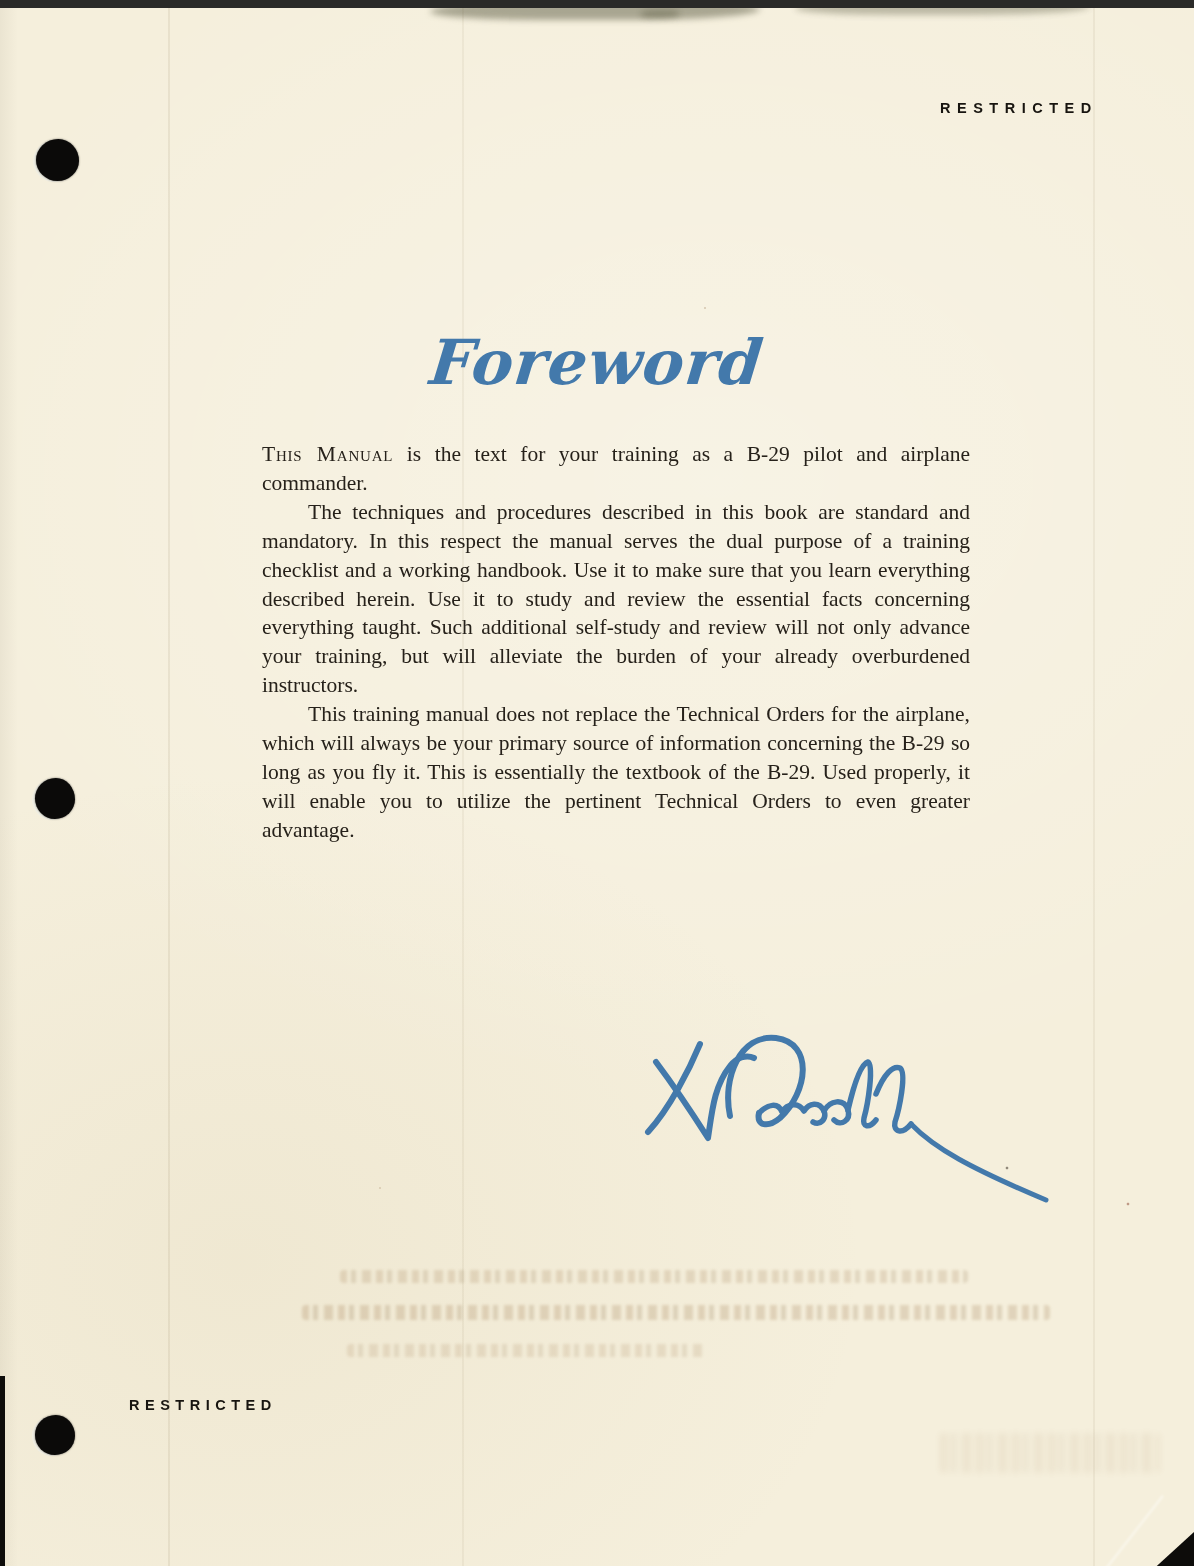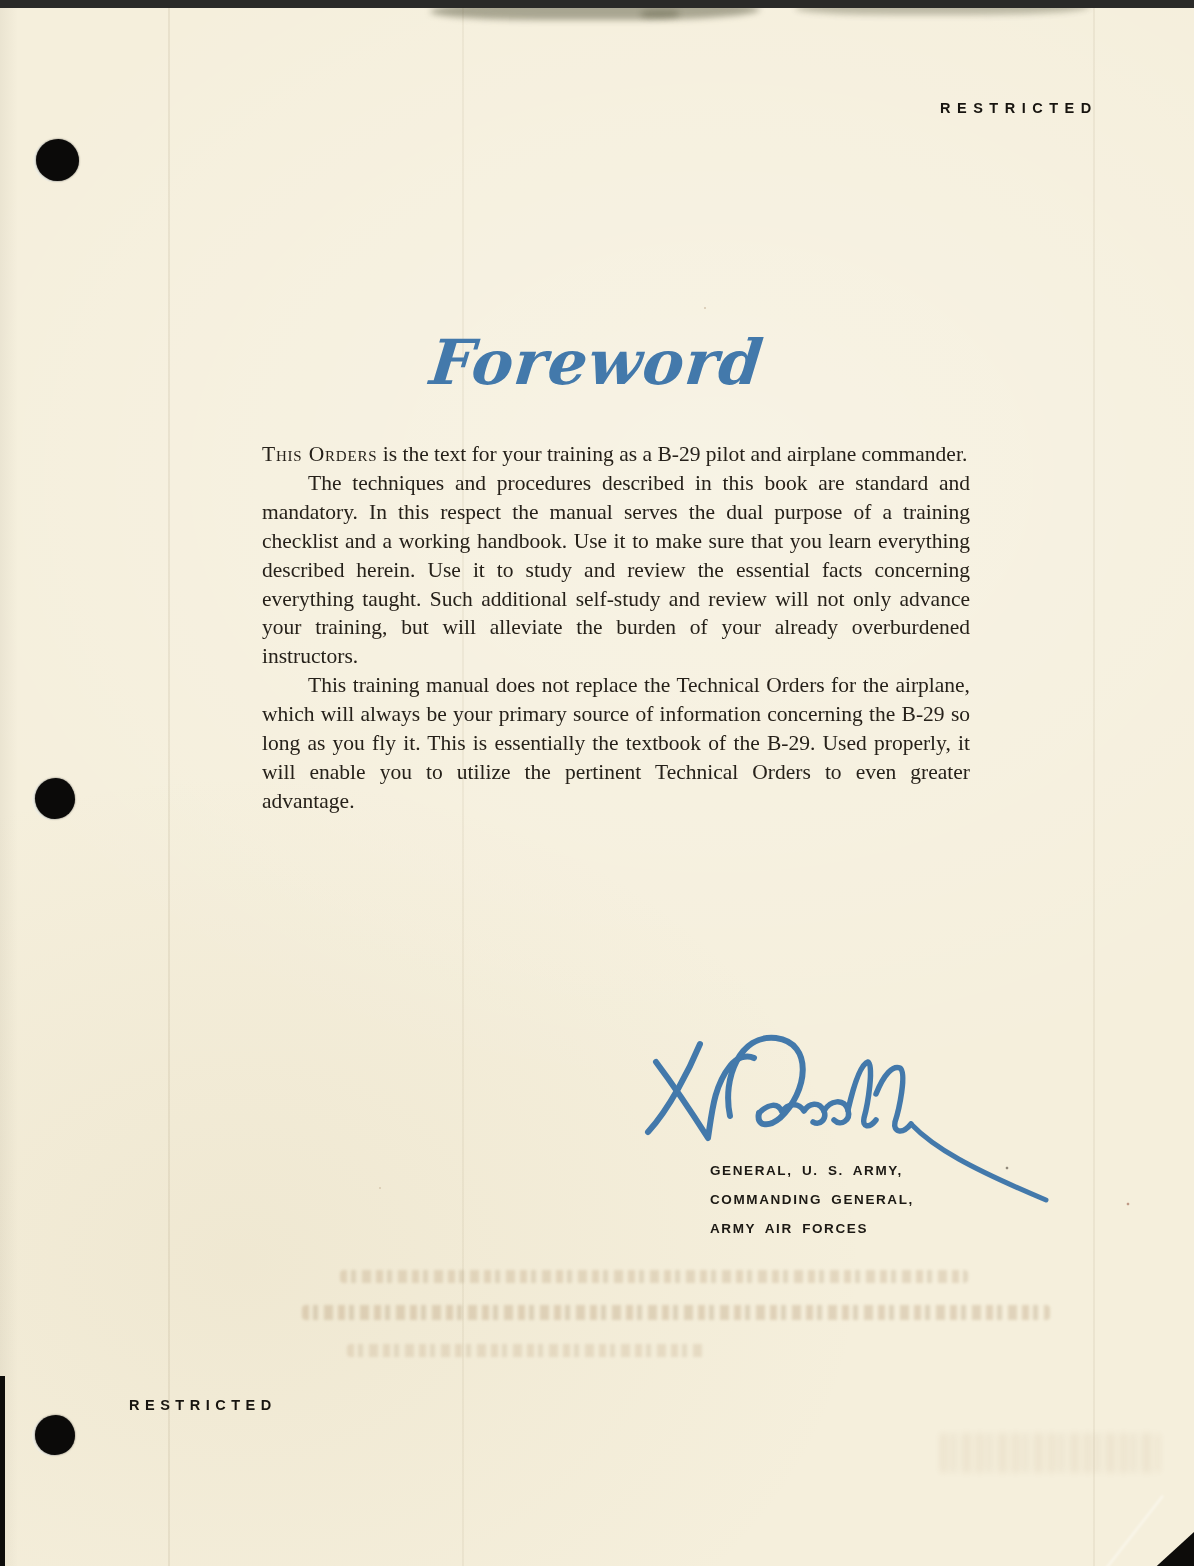--- a/index.html
+++ b/index.html
@@ -127,45 +127,40 @@
 
   <div class="hole h1"></div>
   <div class="hole h2"></div>
   <div class="hole h3"></div>
 
   <div class="restricted top">RESTRICTED</div>
 
   <h1 class="title">Foreword</h1>
 
   <div class="body-block">
-    <p><span class="smallcaps">This Orders</span><span> is the text for your training as a B-29 pilot and airplane commander.</span></p>
+    <p><span class="smallcaps">This Manual</span><span> is the text for your training as a B-29 pilot and airplane commander.</span></p>
     <p class="indent">The techniques and procedures described in this book are standard and mandatory. In this respect the manual serves the dual purpose of a training checklist and a working handbook. Use it to make sure that you learn everything described herein. Use it to study and review the essential facts concerning everything taught. Such additional self-study and review will not only advance your training, but will alleviate the burden of your already overburdened instructors.</p>
     <p class="indent">This training manual does not replace the Technical Orders for the airplane, which will always be your primary source of information concerning the B-29 so long as you fly it. This is essentially the textbook of the B-29. Used properly, it will enable you to utilize the pertinent Technical Orders to even greater advantage.</p>
   </div>
 
   <svg class="sig-svg" viewBox="0 0 440 200" aria-hidden="true">
 
     <path d="M 82 28 C 72 52, 52 92, 30 116" stroke-width="6"></path>
     <path d="M 38 46 C 56 70, 76 100, 90 122 C 94 96, 96 70, 112 50 C 118 42, 128 38, 136 42" stroke-width="6"></path>
 
     <path d="M 112 100 C 104 62, 122 18, 158 22 C 196 27, 190 76, 162 102 C 150 112, 138 110, 141 97" stroke-width="6"></path>
 
     <path d="M 141 97 C 150 88, 160 86, 164 96 C 169 88, 180 85, 186 95 C 191 87, 201 85, 206 95 C 209 103, 202 110, 195 106" stroke-width="5.5"></path>
     <path d="M 206 95 C 212 84, 226 82, 230 94 C 233 104, 223 111, 216 104" stroke-width="5.5"></path>
     <path d="M 230 94 C 236 68, 243 48, 250 46 C 256 49, 250 88, 246 102 C 244 111, 251 113, 258 104" stroke-width="5.5"></path>
     <path d="M 258 78 C 266 58, 275 49, 282 52 C 289 57, 281 94, 277 106 C 275 116, 284 119, 293 108" stroke-width="5.5"></path>
 
     <path d="M 293 108 C 316 132, 352 152, 428 184" stroke-width="5"></path>
   </svg>
 
-  <div class="cred">
-    <div>GENERAL, U. S. ARMY,</div>
-    <div>COMMANDING GENERAL,</div>
-    <div>ARMY AIR FORCES</div>
-  </div>
 
   <div class="bleed b1"></div>
   <div class="bleed b2"></div>
   <div class="bleed b3"></div>
   <div class="bleed b4"></div>
 
   <div class="restricted bottom">RESTRICTED</div>
 
   <div class="edge-left"></div>
   <div class="edge-bottom"></div>

